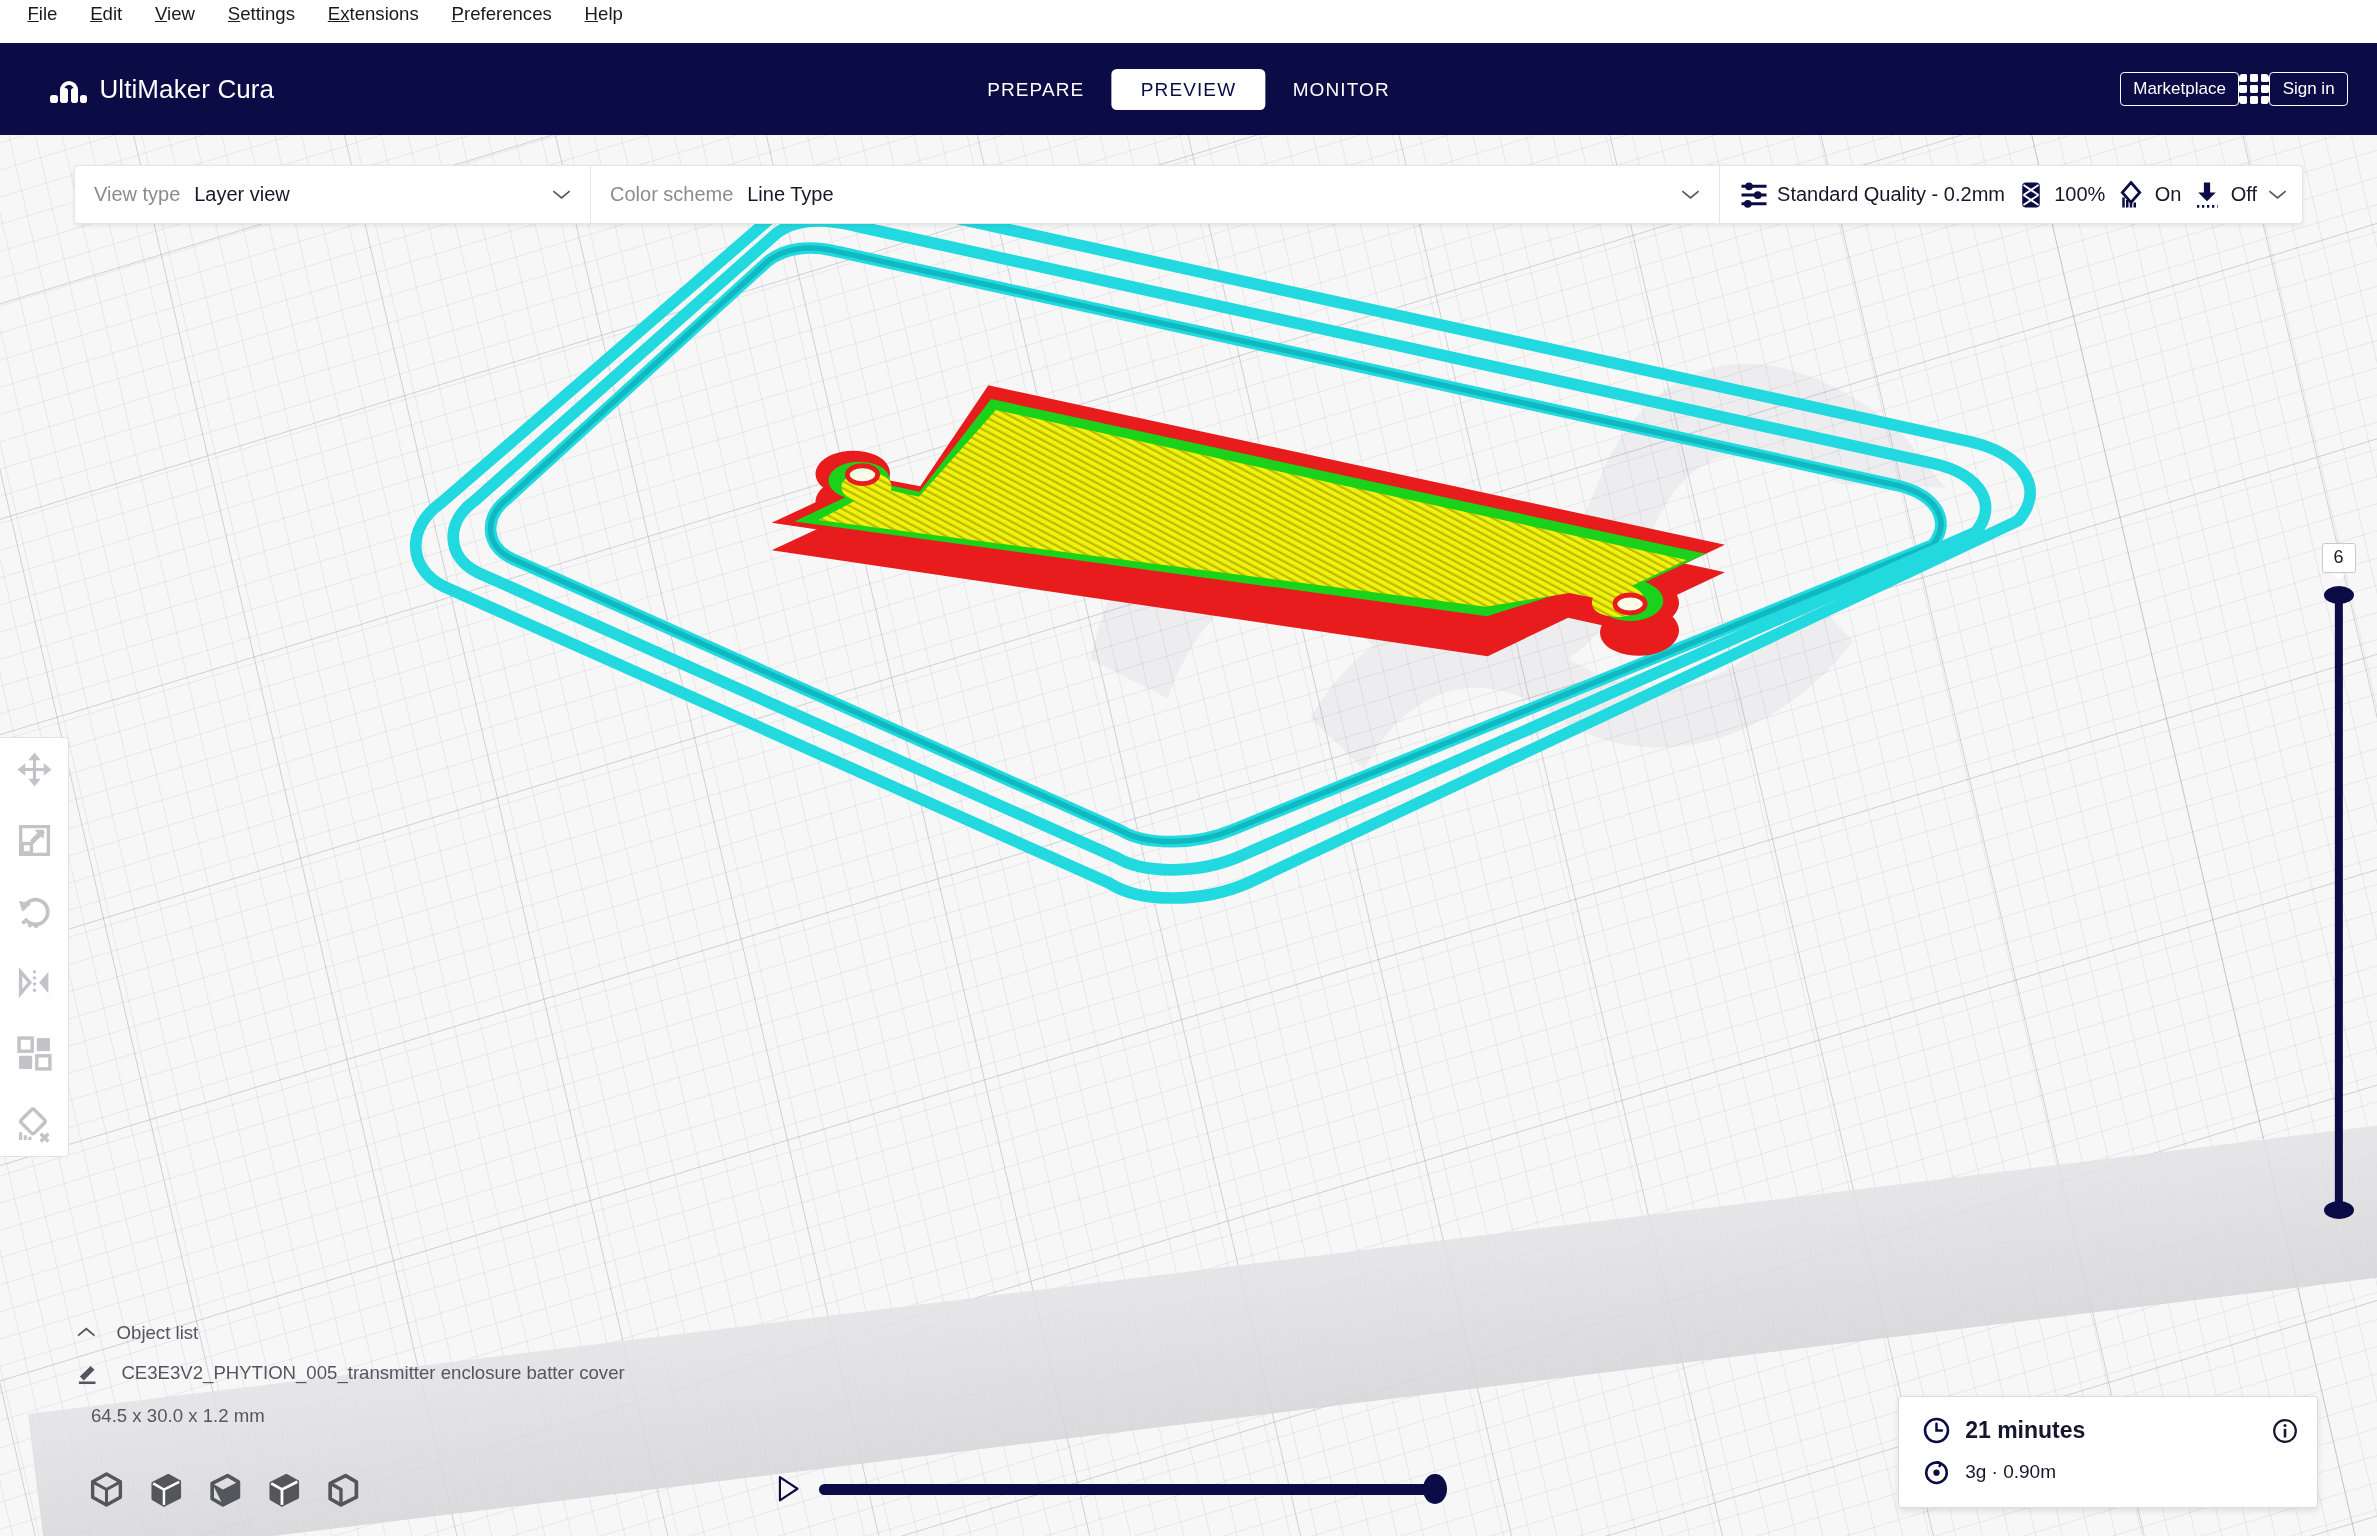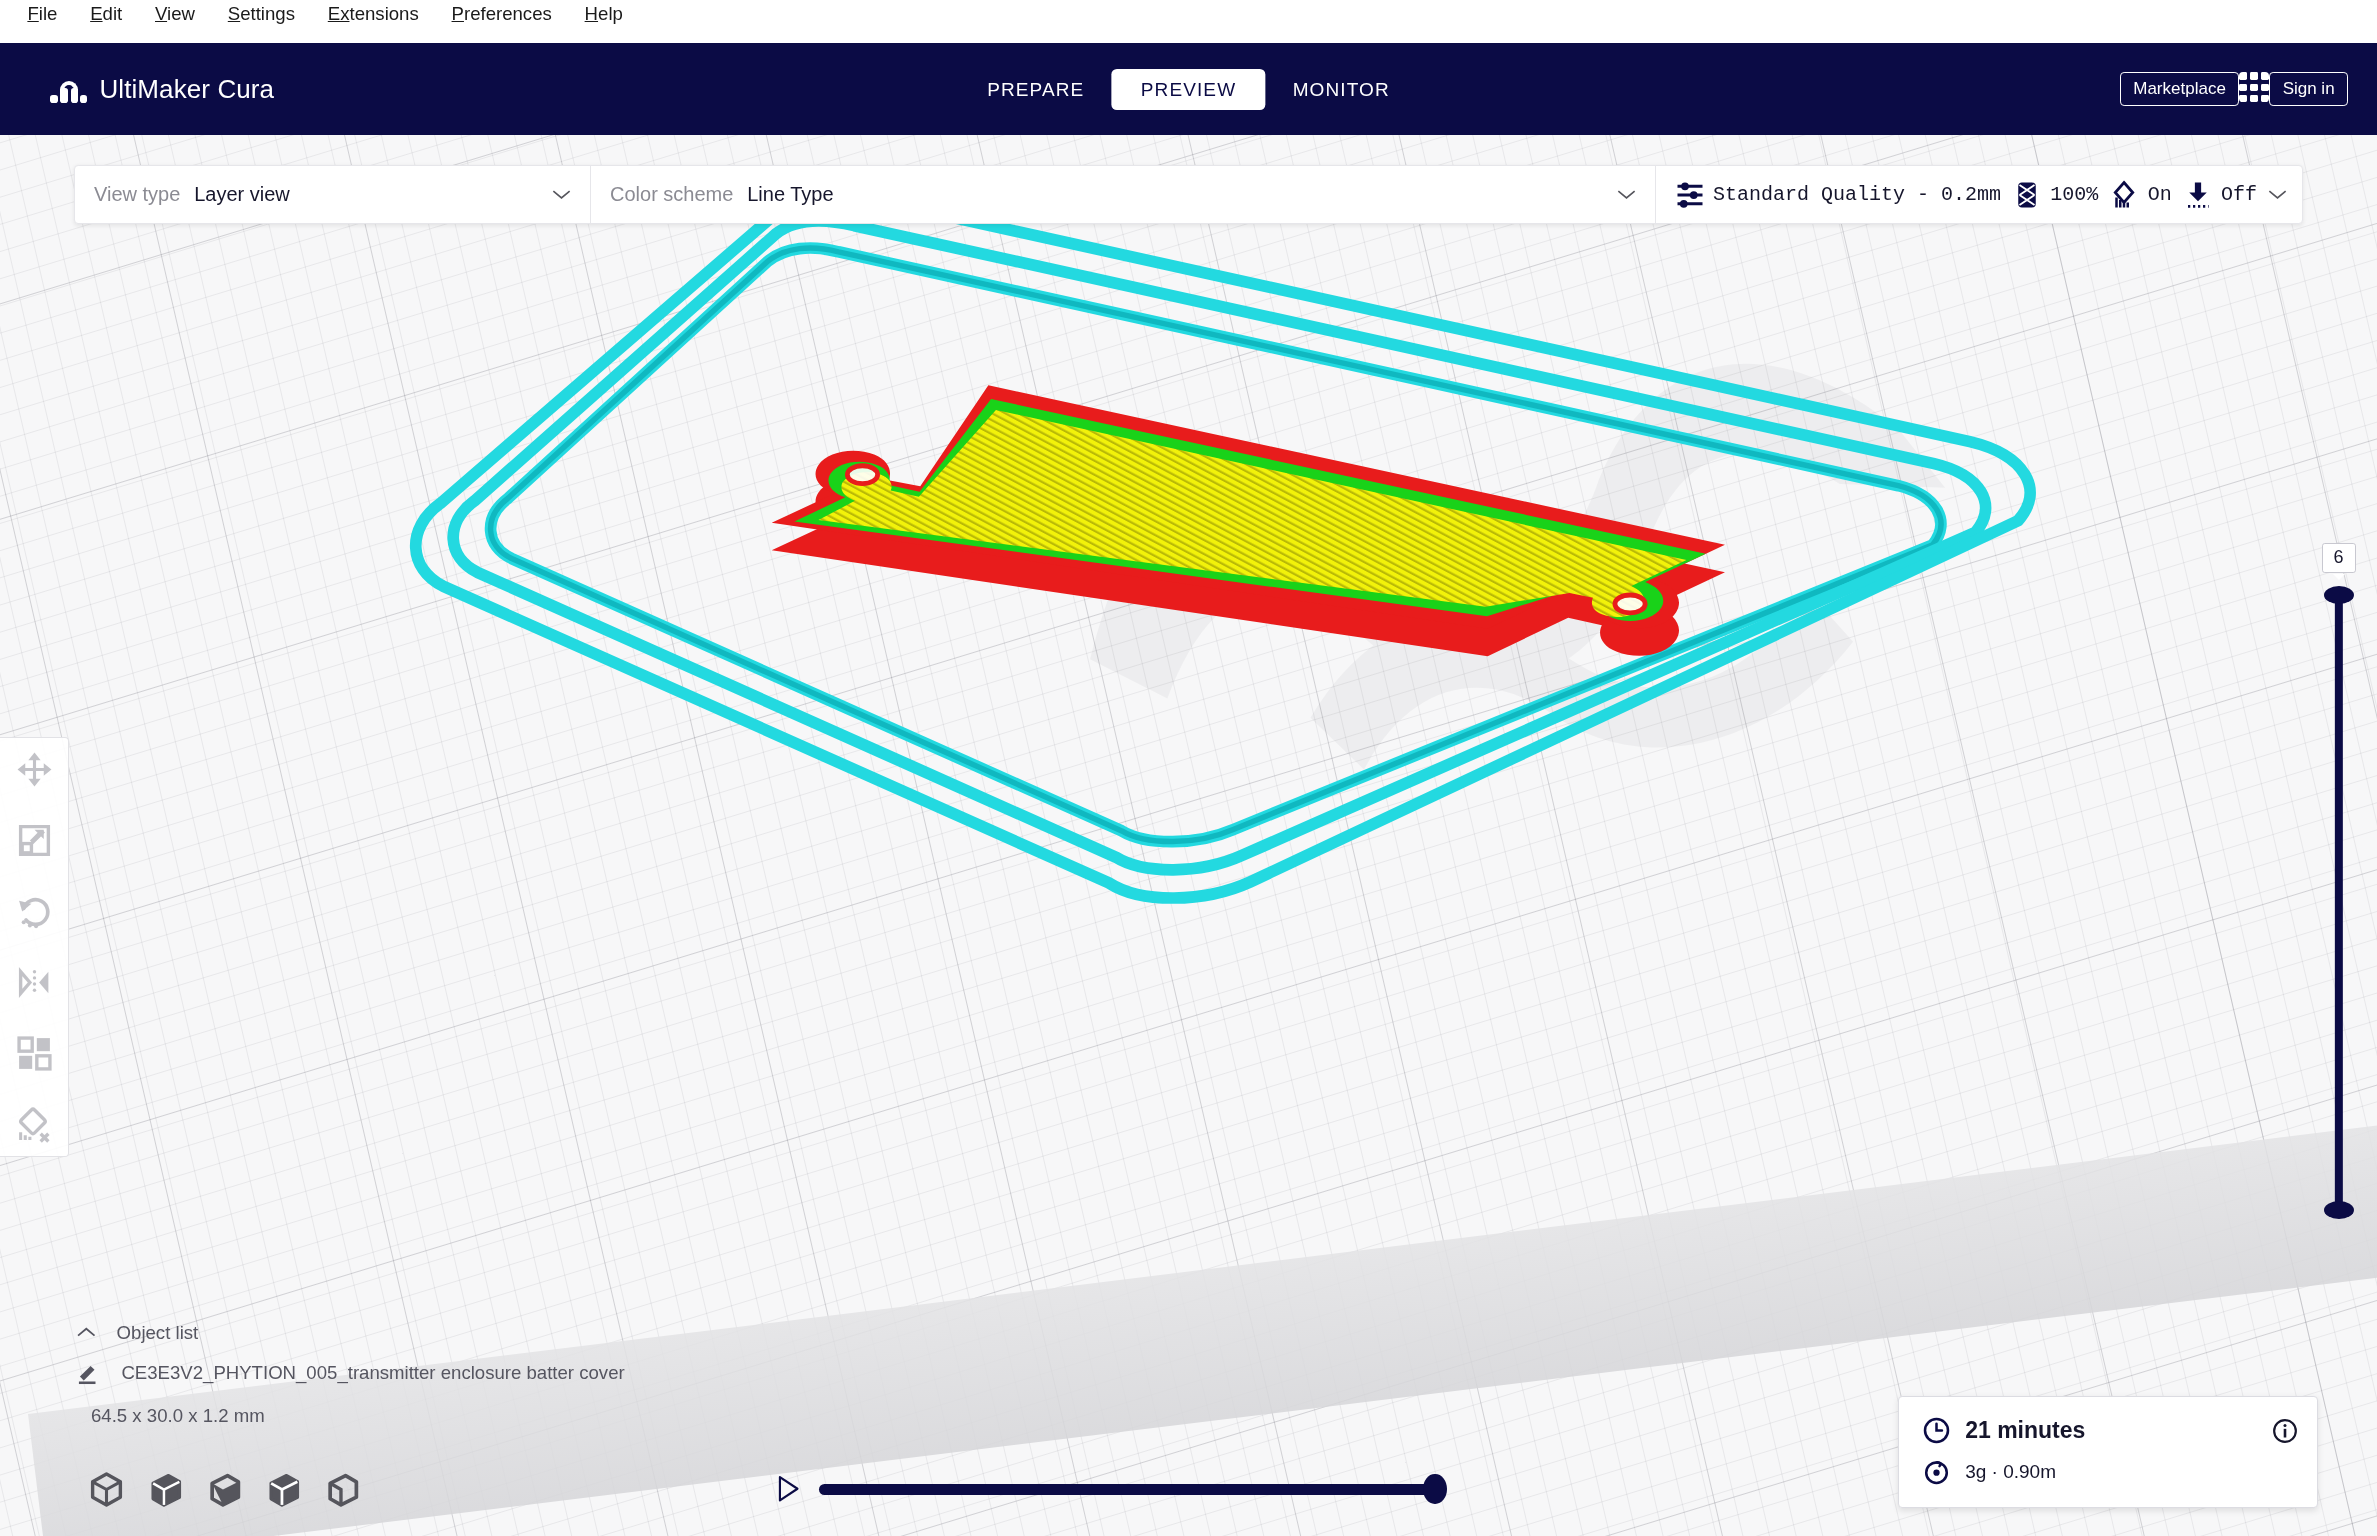--- a/index.html
+++ b/index.html
@@ -49,21 +49,21 @@
     position: absolute; left: 50%; transform: translateX(-50%);
     display: flex; align-items: center; gap: 4.1px;
   }
   .tab {
     font-size: 19px; color: #ffffff; letter-spacing: 1.1px;
     padding: 11px 23.4px; border-radius: 5.5px; cursor: pointer; line-height: 1;
   }
   .tab.active { background: #ffffff; color: #0b0b45; padding: 11px 29px; }
 
   .appbar-right {
-    position: absolute; right: 29px; display: flex; 
+    position: absolute; right: 29px; display: flex; align-items: center; 
   }
   .ghost-btn {
     border: 1.4px solid #ffffff; border-radius: 4.1px; color: #ffffff;
     font-size: 17px; padding: 6.2px 12.4px; background: transparent; cursor: pointer;
     line-height: 1.1; white-space: nowrap;
   }
   .grid-icon { width: 30px; height: 30px; display: grid;
     grid-template-columns: repeat(3, 1fr); grid-template-rows: repeat(3, 1fr);
     gap: 3.4px; cursor: pointer; }
   .grid-icon span { background: #ffffff; border-radius: 1.4px; }
@@ -119,21 +119,21 @@
   .sb-seg.viewtype { width: 516px; border-right: 1.4px solid #e6e6ea; }
   .sb-seg.colorscheme { flex: 1; border-right: 1.4px solid #e6e6ea; text-align: center; }
   .sb-label { font-size: 20px; color: #8b8b93; white-space: nowrap; }
   .sb-value { font-size: 20px; color: #16162c; white-space: nowrap; }
   .sb-spacer { flex: 1; }
   .chev { width: 19px; height: 11px; flex: none; }
   .chev svg { width: 19px; height: 11px; }
   .sb-right { display: flex; align-items: center; gap: 11px; padding: 0 15px 0 19px; }
   .sb-chip { display: flex; align-items: center; gap: 8.3px; }
   .sb-chip .ic { width: 30px; height: 30px; display: block; }
-  .sb-chip .tx { font-size: 20px; color: #16162c; white-space: nowrap; font-family: Liberation Mono, monospace; }
+  .sb-chip .tx { font-size: 20px; color: #16162c; white-space: nowrap; }
 
   
   .layerslider {
     position: absolute; right: 18px; top: 468px; height: 633px; width: 41px; z-index: 22;
     display: flex; flex-direction: column; align-items: center;
   }
   .ls-tip {
     position: absolute; top: -43px; left: 50%; transform: translateX(-50%);
     background: #ffffff; border: 1.4px solid #c8c8d0; border-radius: 2.8px;
     font-size: 18px; color: #16162c; padding: 3.4px 11px; line-height: 1.2;

